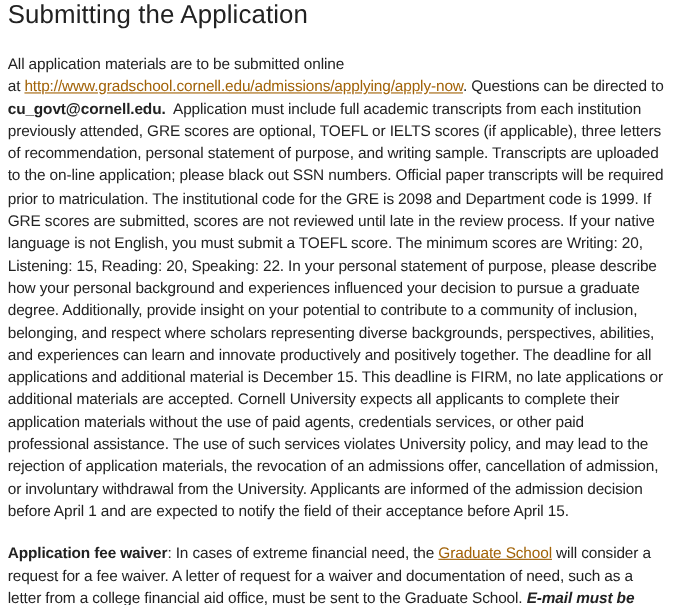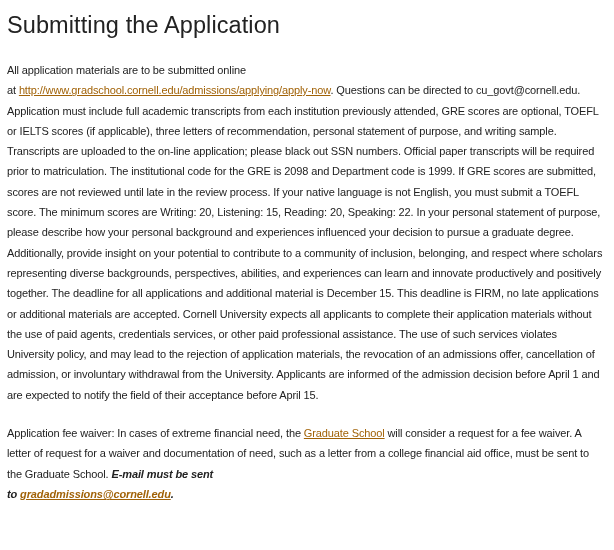--- a/index.html
+++ b/index.html
@@ -12,47 +12,47 @@
       height: 550px;
       overflow: hidden;
       font-family: "Liberation Sans", sans-serif;
       color: #222222;
     }
     .page {
       padding: 0 8px 0 7px;
     }
     h2.title {
       margin: 0;
-      padding-top: 12px;
+      padding-top: 0px;
       font-family: "Liberation Sans", sans-serif;
       font-weight: normal;
       font-size: 23.5px;
       line-height: 26px;
       color: #222222;
       letter-spacing: 0.1px;
     }
     p {
       margin: 0;
-      font-size: 11px;
+      font-size: 14px;
       line-height: 20.3px;
       letter-spacing: -0.12px;
       color: #222222;
     }
     p.first {
       margin-top: 22px;
     }
     p.second {
       margin-top: 18px;
     }
     a {
       color: #a16207;
       text-decoration: underline;
     }
     .bold {
-      font-weight: normal;
+      font-weight: bold;
     }
     .bold-italic {
       font-weight: bold;
       font-style: italic;
     }
   </style>
 </head>
 <body>
 
 <div class="page">

